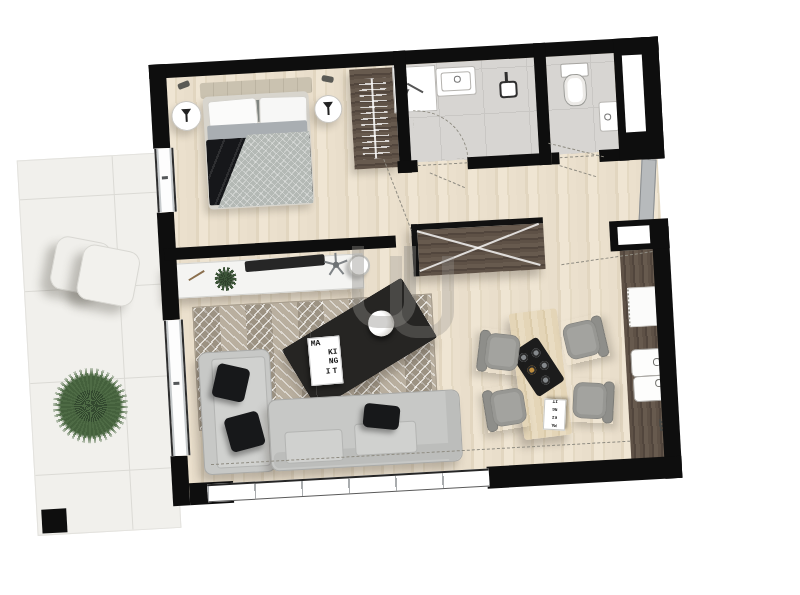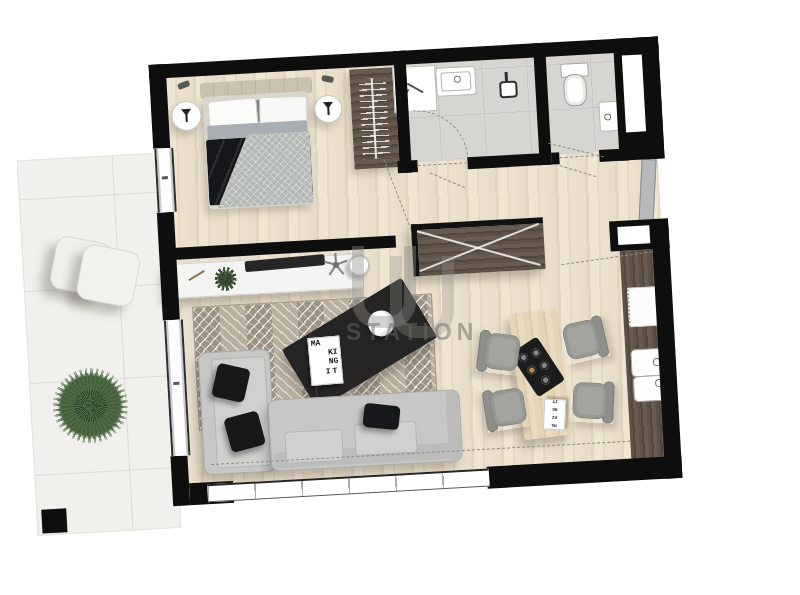--- a/index.html
+++ b/index.html
@@ -265,15 +265,14 @@
     <div class="dashline" style="left:550px;top:128px;width:57px;transform:rotate(17deg);transform-origin:0 0;"></div>
     <div class="dashline" style="left:556px;top:250px;width:92px;transform:rotate(-5deg);transform-origin:0 0;"></div>
     <div class="dashline" style="left:195px;top:430px;width:420px;"></div>
   </div>
 
   <div style="position:absolute;left:0;top:0;width:800px;height:595px;pointer-events:none;">
     <div style="position:absolute;left:352px;top:246px;width:120px;height:80px;">
       <div class="arch" style="left:0;top:0;"></div>
       <div class="arch" style="left:38px;top:10px;border-color:rgba(150,148,142,.32);"></div>
     </div>
-    <div class="wm-text" style="left:292px;top:320px;">STATION</div>
   </div>
 </div>
 
 </body></html>

